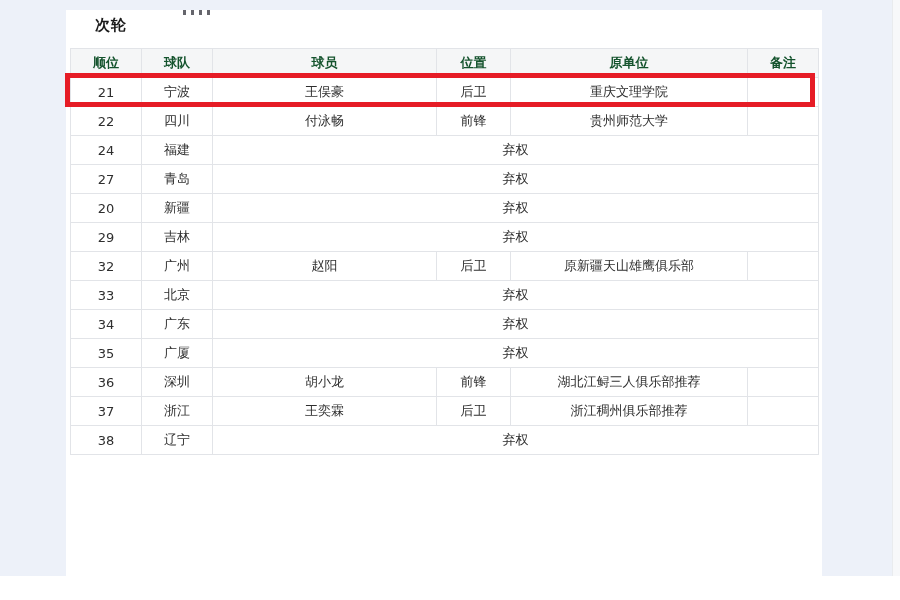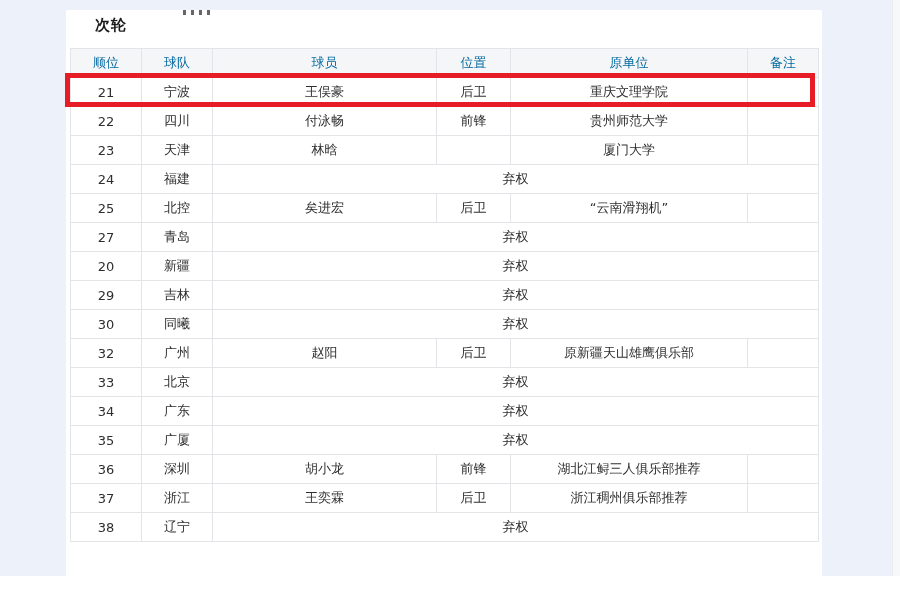--- a/index.html
+++ b/index.html
@@ -22,21 +22,21 @@
     border-collapse:collapse; table-layout:fixed;
   }
   .draft-table th, .draft-table td {
     border:1px solid var(--grid-line,#e2e4e8);
     height:29px; padding:0; text-align:center; vertical-align:middle;
     font-size:13px; color:#2e2e2e; font-weight:normal;
     overflow:hidden; white-space:nowrap;
   }
   .draft-table th {
     background:var(--header-bg,#f5f6f7);
-    font-weight:normal; color:#0369a1;
+    font-weight:bold; color:#14532d;
   }
   .highlight-box {
     position:absolute; left:65px; top:73px; width:750px; height:34px;
     border:5px solid var(--highlight,#e61c26);
     z-index:5; pointer-events:none;
   }
   .top-remnant {
     position:absolute; left:117px; top:0px; width:27px; height:5px;
     background:repeating-linear-gradient(90deg,#4a4a52 0 3px,transparent 3px 8px);
     opacity:.85;
@@ -89,58 +89,37 @@
           </tr>
           <tr>
             <td>22</td>
             <td>四川</td>
             <td>付泳畅</td>
             <td>前锋</td>
             <td>贵州师范大学</td>
             <td></td>
           </tr>
           <tr>
-            <td>23</td>
-            <td>天津</td>
-            <td>林晗</td>
-            <td></td>
-            <td>厦门大学</td>
-            <td></td>
-          </tr>
-          <tr>
             <td>24</td>
             <td>福建</td>
             <td colspan="4">弃权</td>
-          </tr>
-          <tr>
-            <td>25</td>
-            <td>北控</td>
-            <td>矣进宏</td>
-            <td>后卫</td>
-            <td>“云南滑翔机”</td>
-            <td></td>
           </tr>
           <tr>
             <td>27</td>
             <td>青岛</td>
             <td colspan="4">弃权</td>
           </tr>
           <tr>
             <td>20</td>
             <td>新疆</td>
             <td colspan="4">弃权</td>
           </tr>
           <tr>
             <td>29</td>
             <td>吉林</td>
-            <td colspan="4">弃权</td>
-          </tr>
-          <tr>
-            <td>30</td>
-            <td>同曦</td>
             <td colspan="4">弃权</td>
           </tr>
           <tr>
             <td>32</td>
             <td>广州</td>
             <td>赵阳</td>
             <td>后卫</td>
             <td>原新疆天山雄鹰俱乐部</td>
             <td></td>
           </tr>

